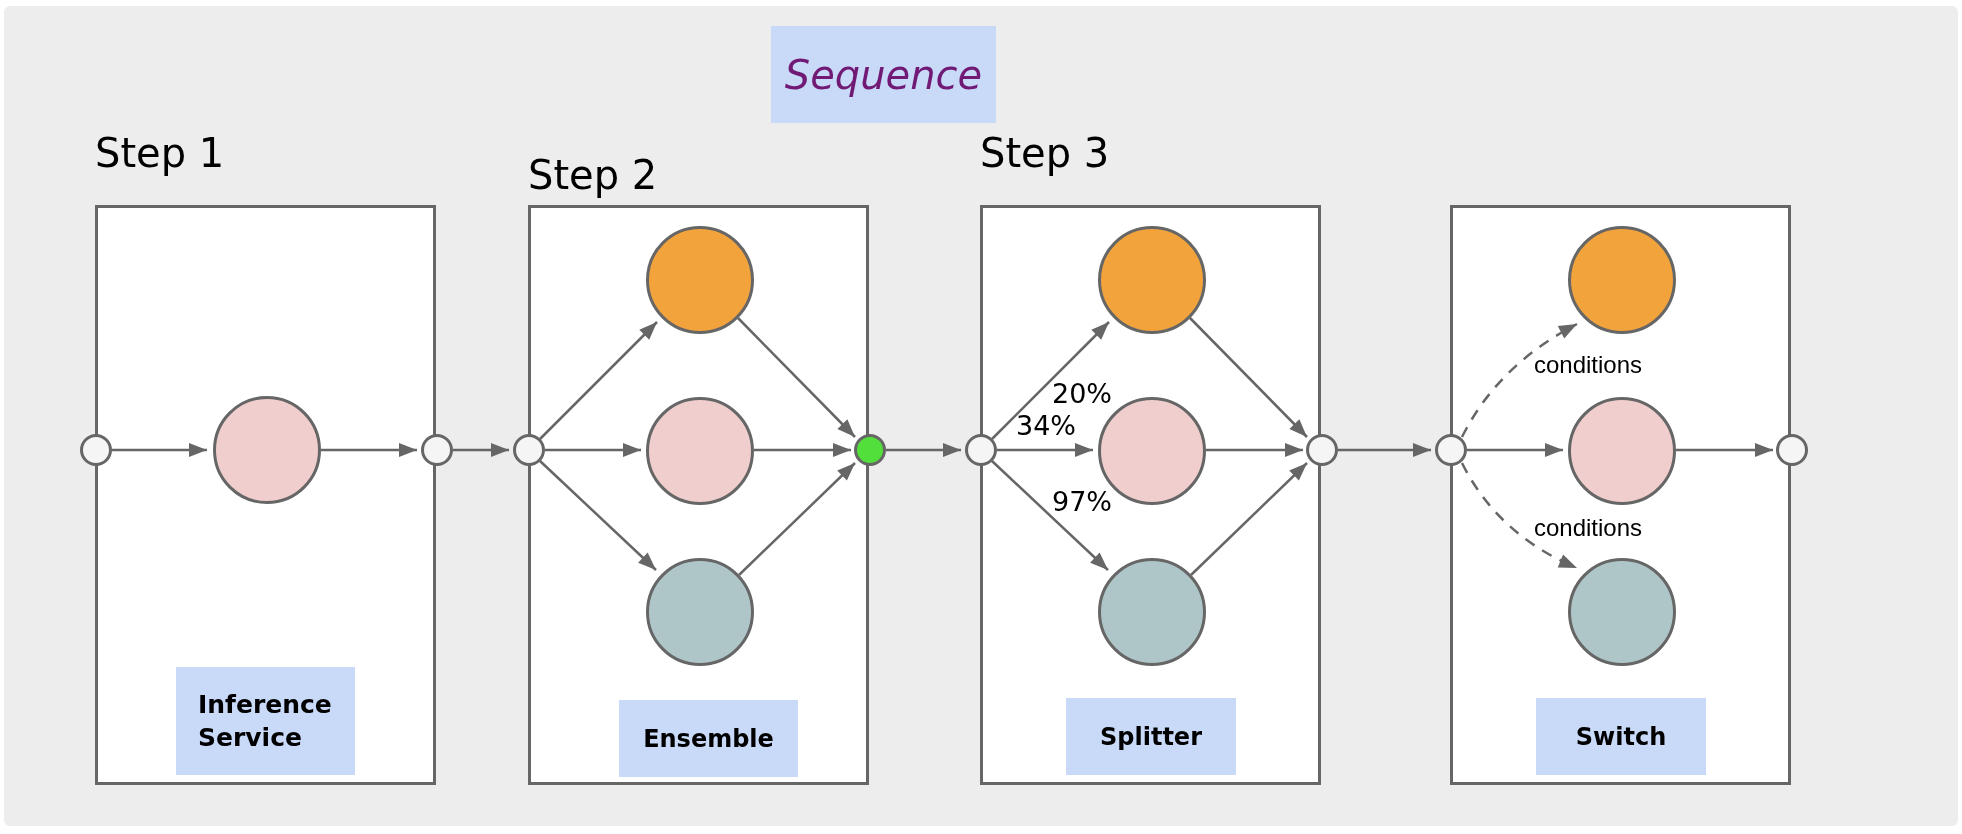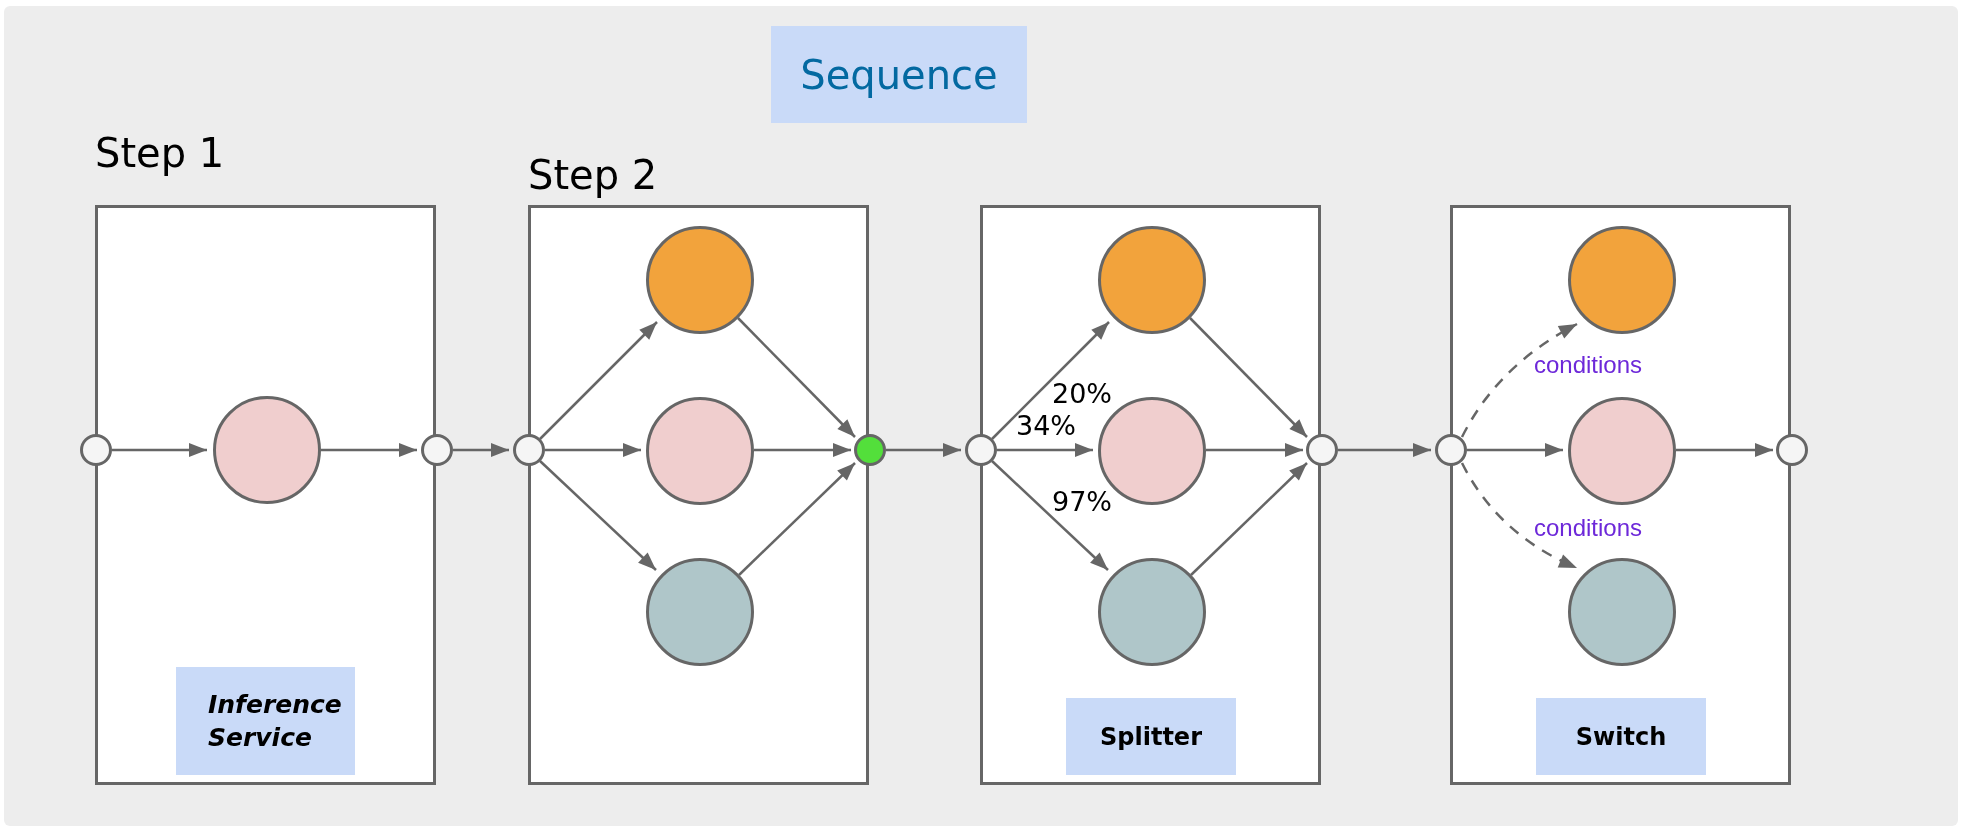--- a/index.html
+++ b/index.html
@@ -10,29 +10,29 @@
             border:3px solid #666666;box-sizing:border-box;z-index:1;}
   svg.edges{position:absolute;left:0;top:0;z-index:2;}
   .bignode{position:absolute;width:108px;height:108px;border-radius:50%;
            border:3px solid #666666;box-sizing:border-box;z-index:3;}
   .smallnode{position:absolute;width:32px;height:32px;border-radius:50%;
              border:3px solid #666666;box-sizing:border-box;background:#F5F5F5;z-index:4;}
   .fill-orange{background:#F2A33C;}
   .fill-pink{background:#F0CECE;}
   .fill-teal{background:#AFC6C9;}
   .fill-green{background:#53DF3B;}
-  .title-box{position:absolute;left:771px;top:26px;width:256px;height:97px;background:#C9DAF8;
-             display:flex;align-items:center;justify-content:center;font-size:40px;color:#0369a1;z-index:5;}
+  .title-box{position:absolute;left:771px;top:26px;width:225px;height:97px;background:#C9DAF8;
+             display:flex;align-items:center;justify-content:center;font-size:40px;color:#701a75;z-index:5;font-style:italic;}
   .step-title{position:absolute;top:130px;width:341px;font-size:40px;color:#000;z-index:5;}
   .tag{position:absolute;background:#C9DAF8;color:#000;font-weight:bold;z-index:5;
        display:flex;align-items:center;justify-content:center;text-align:center;}
   .tag.left{justify-content:flex-start;text-align:left;white-space:pre-line;}
   .edge-label{position:absolute;transform:translate(-50%,-50%);font-size:27px;color:#000;z-index:5;}
   .cond-label{position:absolute;transform:translate(-50%,-50%);
-              font-family:"Liberation Sans",sans-serif;font-size:24px;color:#6d28d9;z-index:5;}
+              font-family:"Liberation Sans",sans-serif;font-size:24px;color:#000000;z-index:5;}
 </style>
 </head>
 <body>
 
 <div class="stage">
   <div class="frame"></div>
 
   <div class="step-box" style="left:95px;"></div>
   <div class="step-box" style="left:528px;"></div>
   <div class="step-box" style="left:980px;"></div>
@@ -97,23 +97,25 @@
   <div class="smallnode" style="left:965px;top:434px;"></div>
   <div class="smallnode" style="left:1306px;top:434px;"></div>
   <div class="smallnode" style="left:1435px;top:434px;"></div>
   <div class="smallnode" style="left:1776px;top:434px;"></div>
 
   <div class="title-box">
     <span>Sequence</span>
   </div>
   <div class="step-title" style="left:95px;">Step 1</div>
   <div class="step-title" style="left:528px;margin-top:22px;">Step 2</div>
+  <div class="step-title" style="left:980px;">Step 3</div>
 
-  <div class="tag left" style="left:176px;top:667px;width:179px;height:108px;font-size:25px;line-height:33px;padding-left:32px;box-sizing:border-box;font-style:italic;">Inference
+  <div class="tag left" style="left:176px;top:667px;width:179px;height:108px;font-size:25px;line-height:33px;padding-left:22px;box-sizing:border-box;">Inference
 Service</div>
+  <div class="tag" style="left:619px;top:700px;width:179px;height:77px;font-size:24px;">Ensemble</div>
   <div class="tag" style="left:1536px;top:698px;width:170px;height:77px;font-size:24px;">Switch</div>
   <div class="tag" style="left:1066px;top:698px;width:170px;height:77px;font-size:24px;">Splitter</div>
 
   <div class="edge-label" style="left:1082px;top:360px;margin-top:33px;">20%</div>
   <div class="edge-label" style="left:1046px;top:425px;">34%</div>
   <div class="edge-label" style="left:1082px;top:501px;">97%</div>
 
   <div class="cond-label" style="left:1588px;top:365px;">conditions</div>
   <div class="cond-label" style="left:1588px;top:528px;">conditions</div>
 </div>

